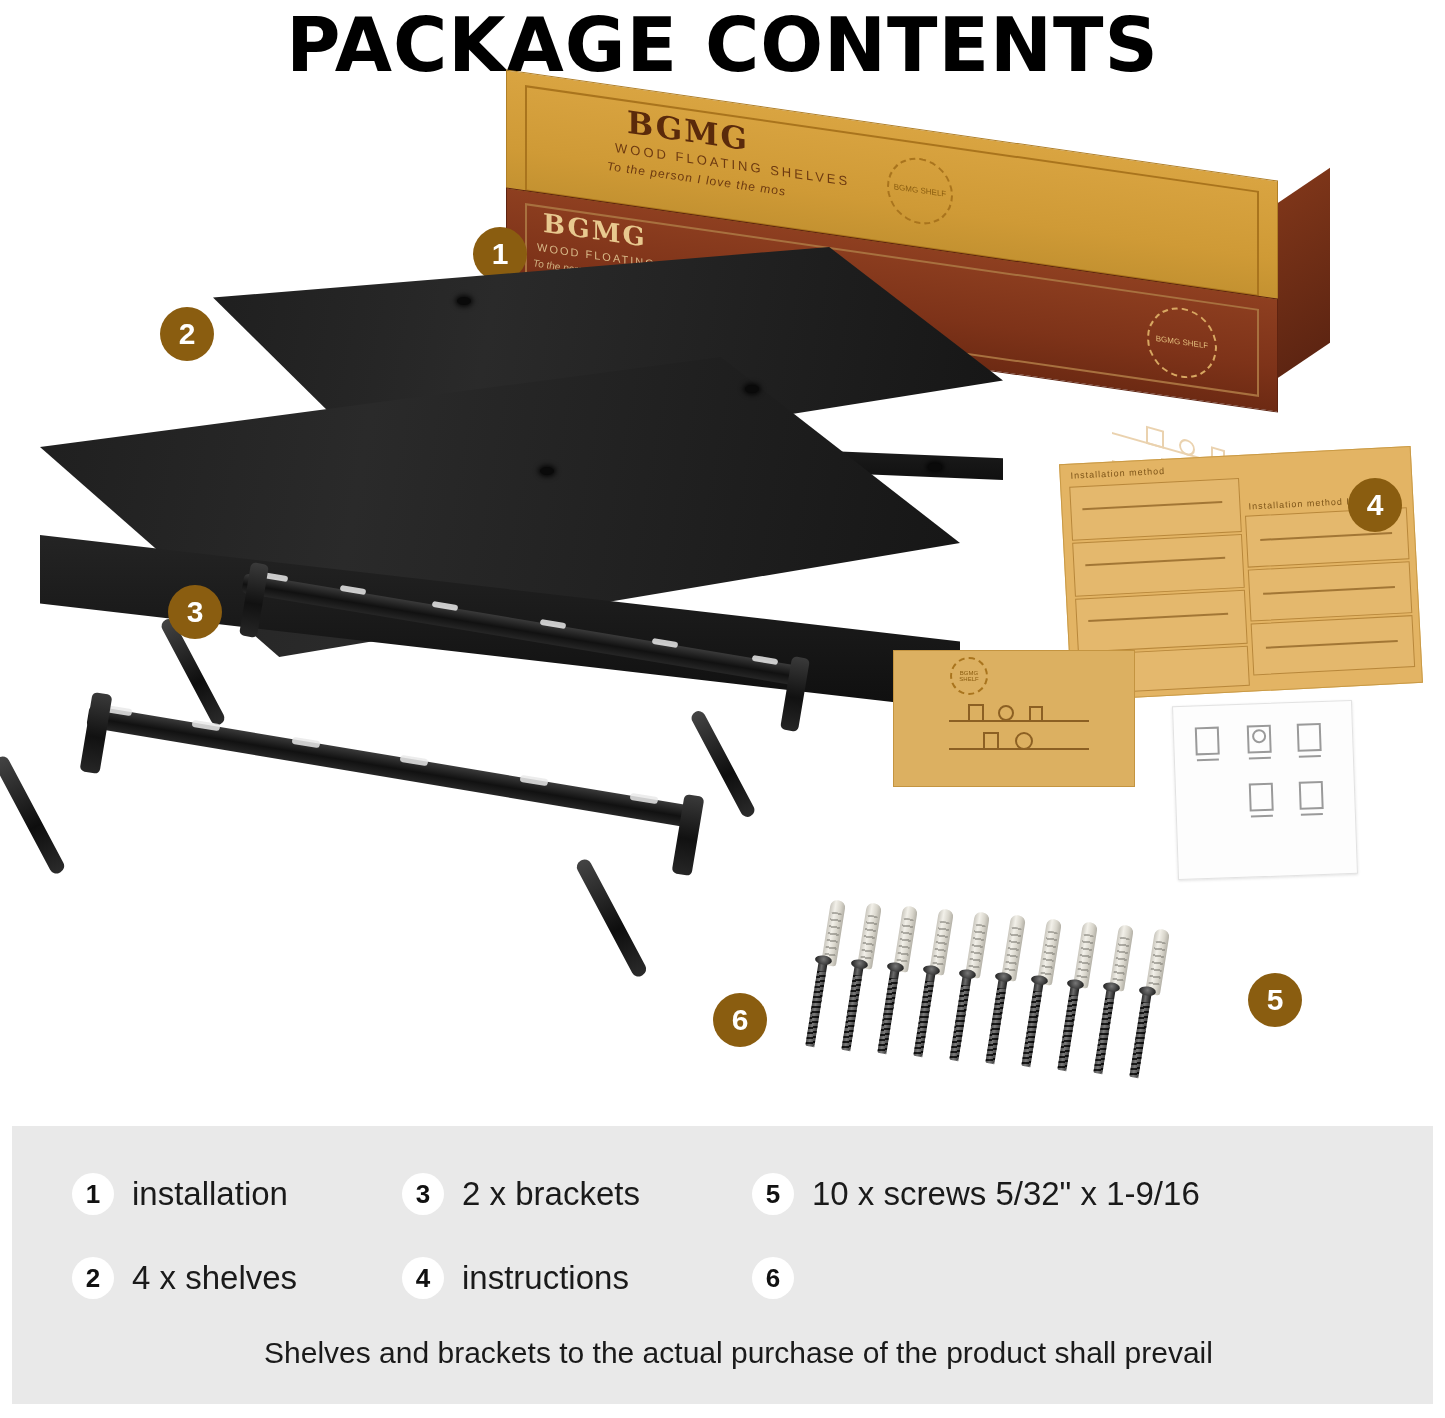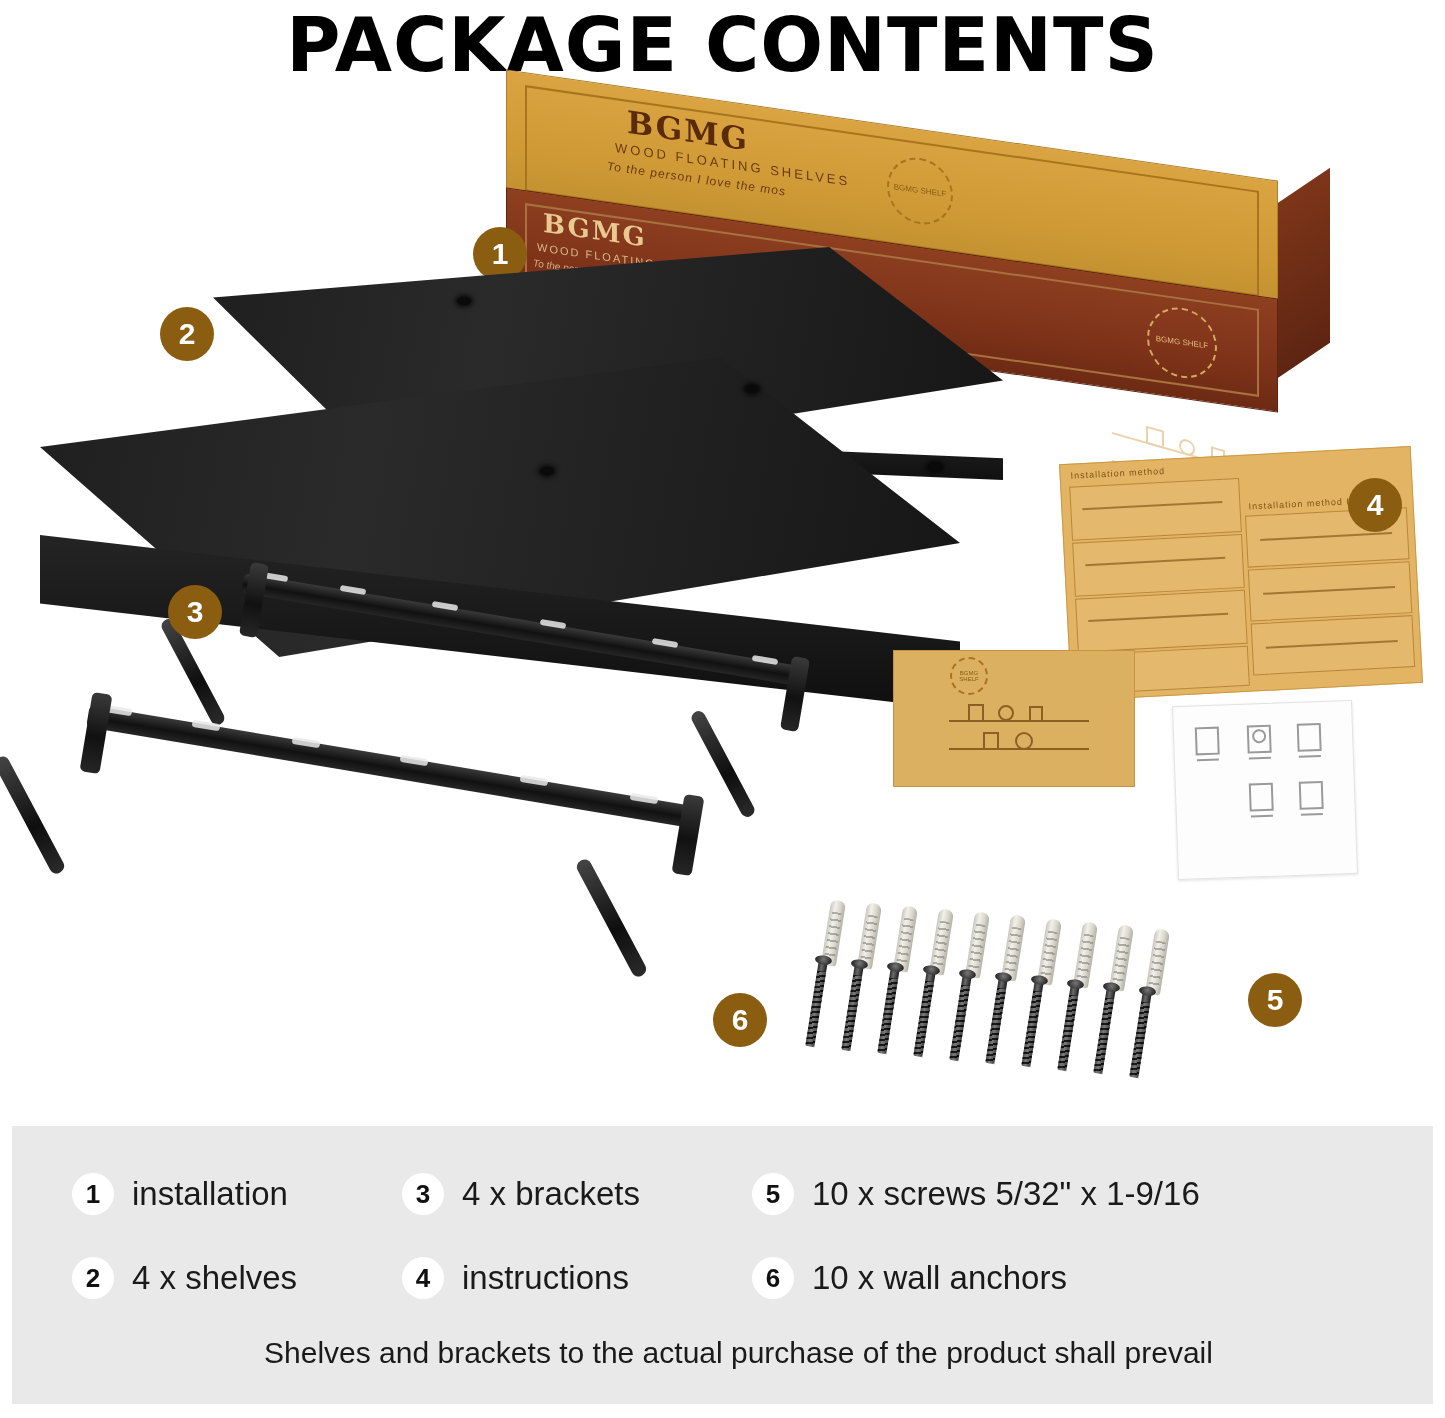--- a/index.html
+++ b/index.html
@@ -517,38 +517,37 @@
 <div id="legend">
   <div class="legend-grid">
 
     <div class="legend-item">
       <div class="legend-num">1</div>
       <div class="legend-label">installation</div>
     </div>
 
     <div class="legend-item">
       <div class="legend-num">3</div>
-      <div class="legend-label">4 x brackets</div>
+      <div class="legend-label">2 x brackets</div>
     </div>
 
     <div class="legend-item">
       <div class="legend-num">5</div>
       <div class="legend-label">10 x screws 5/32" x 1-9/16</div>
     </div>
 
     <div class="legend-item">
       <div class="legend-num">2</div>
       <div class="legend-label">4 x shelves</div>
     </div>
 
     <div class="legend-item">
       <div class="legend-num">4</div>
       <div class="legend-label">instructions</div>
     </div>
 
     <div class="legend-item">
       <div class="legend-num">6</div>
-      <div class="legend-label">10 x wall anchors</div>
     </div>
 
   </div>
   <div id="legend-footnote">Shelves and brackets to the actual purchase of the product shall prevail</div>
 </div>
 
 </body></html>

